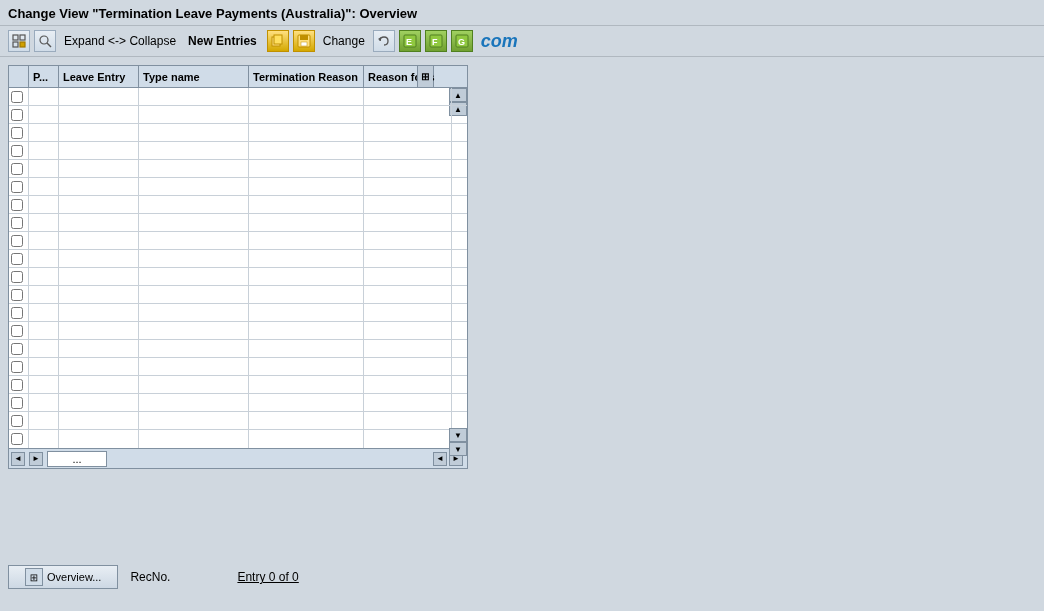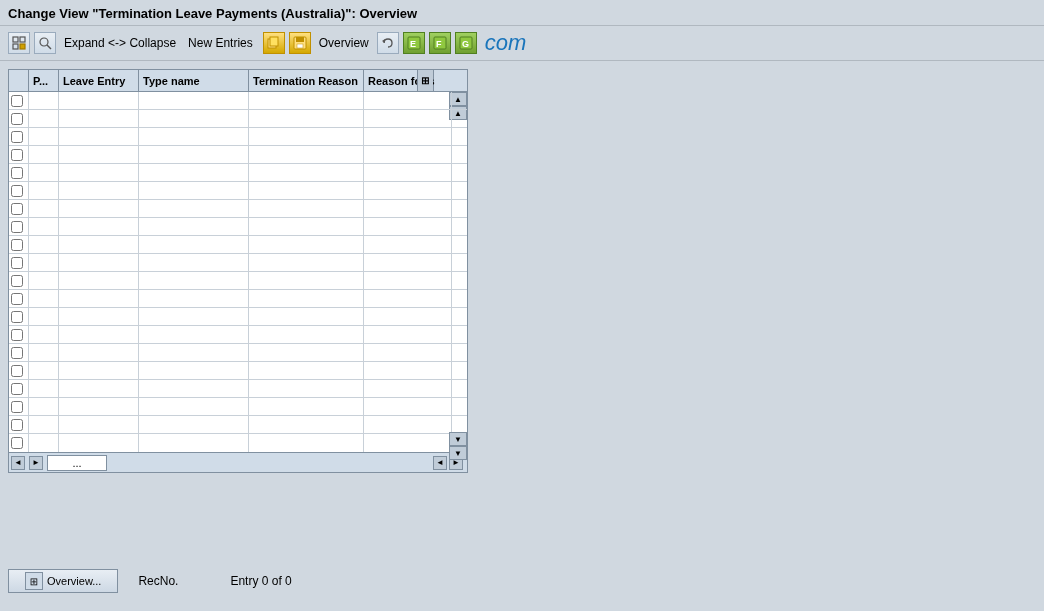--- a/index.html
+++ b/index.html
@@ -191,36 +191,36 @@
   </span>
   <span class="icon-box">
     <svg width="14" height="14" viewBox="0 0 14 14">
         <circle cx="6" cy="6" r="4" fill="none" stroke="#555" stroke-width="1.2"></circle>
         <line x1="9" y1="9" x2="13" y2="13" stroke="#555" stroke-width="1.5"></line>
       </svg>
   </span>
 
   <span class="toolbar-text">Expand &lt;-&gt; Collapse</span>
 
-  <span class="toolbar-new-entries" style="font-weight:normal;">New Entries</span>
+  <span class="toolbar-new-entries" style="font-weight:bold;">New Entries</span>
 
   <span class="icon-box icon-yellow" style="margin-left:2px;">
     <svg width="14" height="14" viewBox="0 0 14 14">
         <rect x="1" y="3" width="8" height="9" fill="#ffe080" stroke="#c09000" stroke-width="1"></rect>
         <rect x="3" y="1" width="8" height="9" fill="#ffe060" stroke="#c09000" stroke-width="1"></rect>
       </svg>
   </span>
   <span class="icon-box icon-yellow">
     <svg width="14" height="14" viewBox="0 0 14 14">
         <rect x="1" y="1" width="12" height="12" rx="1" fill="#ffe080" stroke="#c09000" stroke-width="1"></rect>
         <rect x="3" y="1" width="8" height="5" fill="#c09000"></rect>
         <rect x="4" y="8" width="6" height="4" fill="#fff" stroke="#c09000" stroke-width="0.5"></rect>
       </svg>
   </span>
-  <span class="toolbar-text">Overview</span>
+  <span class="toolbar-text">Change</span>
   <span class="icon-box">
     <svg width="14" height="14" viewBox="0 0 14 14">
         <path d="M3,7 Q3,3 7,3 Q11,3 11,7 Q11,11 7,11" fill="none" stroke="#555" stroke-width="1.3"></path>
         <polygon points="1,5 4,3 4,7" fill="#555"></polygon>
       </svg>
   </span>
   <span class="icon-box icon-green">
     <svg width="14" height="14" viewBox="0 0 14 14">
         <rect x="1" y="1" width="12" height="12" rx="1" fill="#90c840" stroke="#508020" stroke-width="1"></rect>
         <text x="3" y="11" font-size="9" fill="#fff" font-weight="bold">E</text>
@@ -231,21 +231,21 @@
         <rect x="1" y="1" width="12" height="12" rx="1" fill="#90c840" stroke="#508020" stroke-width="1"></rect>
         <text x="3" y="11" font-size="9" fill="#fff" font-weight="bold">F</text>
       </svg>
   </span>
   <span class="icon-box icon-green">
     <svg width="14" height="14" viewBox="0 0 14 14">
         <rect x="1" y="1" width="12" height="12" rx="1" fill="#90c840" stroke="#508020" stroke-width="1"></rect>
         <text x="3" y="11" font-size="9" fill="#fff" font-weight="bold">G</text>
       </svg>
   </span>
-  <span class="sap-logo" style="font-style:italic; font-size:22px; font-weight:normal; letter-spacing:0;">
+  <span class="sap-logo" style="font-style:italic; font-size:18px; font-weight:bold; letter-spacing:0;">
     <span style="color:#1a75bb;">com</span>
   </span>
 </div>
 
 <div class="main-area">
   <div class="table-container">
 
     <div class="table-header">
       <div class="table-header-cell col-check"></div>
       <div class="table-header-cell col-p">
@@ -486,15 +486,15 @@
       </div>
     </div>
   </div>
 </div>
 
 <div class="bottom-bar">
   <span class="position-btn">
     <span style="width:18px; height:18px; background:#d0dce8; border:1px solid #8090a0; display:inline-flex; align-items:center; justify-content:center; font-size:10px;">⊞</span>
     <span>Overview...</span>
   </span>
-  <span style="margin-left:8px;text-align:right;">RecNo.</span>
-  <span style="margin-left:40px;">Entry 0 of 0</span>
+  <span style="text-align:right;">RecNo.</span>
+  <span style="margin-left:55px;text-decoration:underline;">Entry 0 of 0</span>
 </div>
 
 </body></html>

